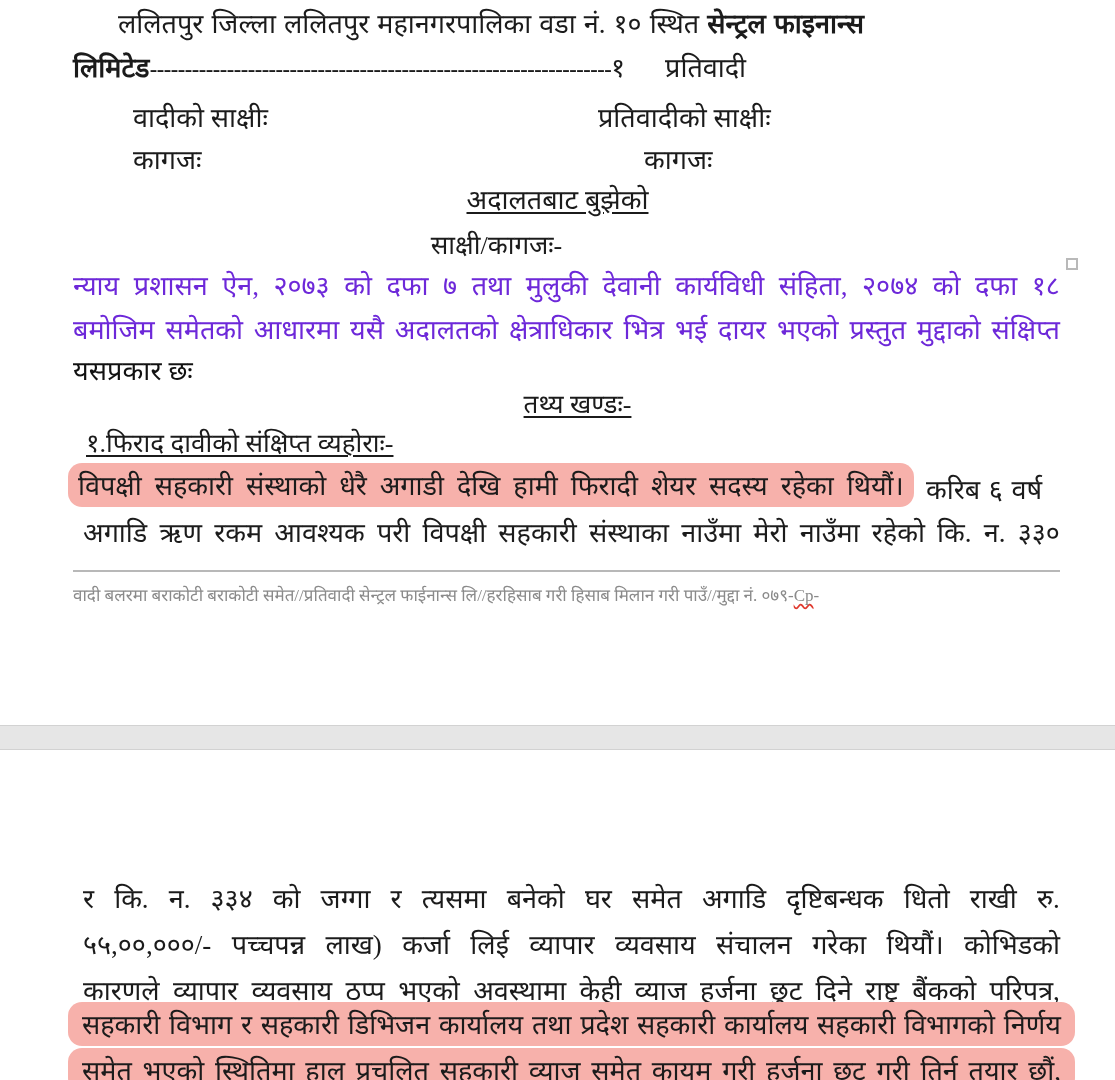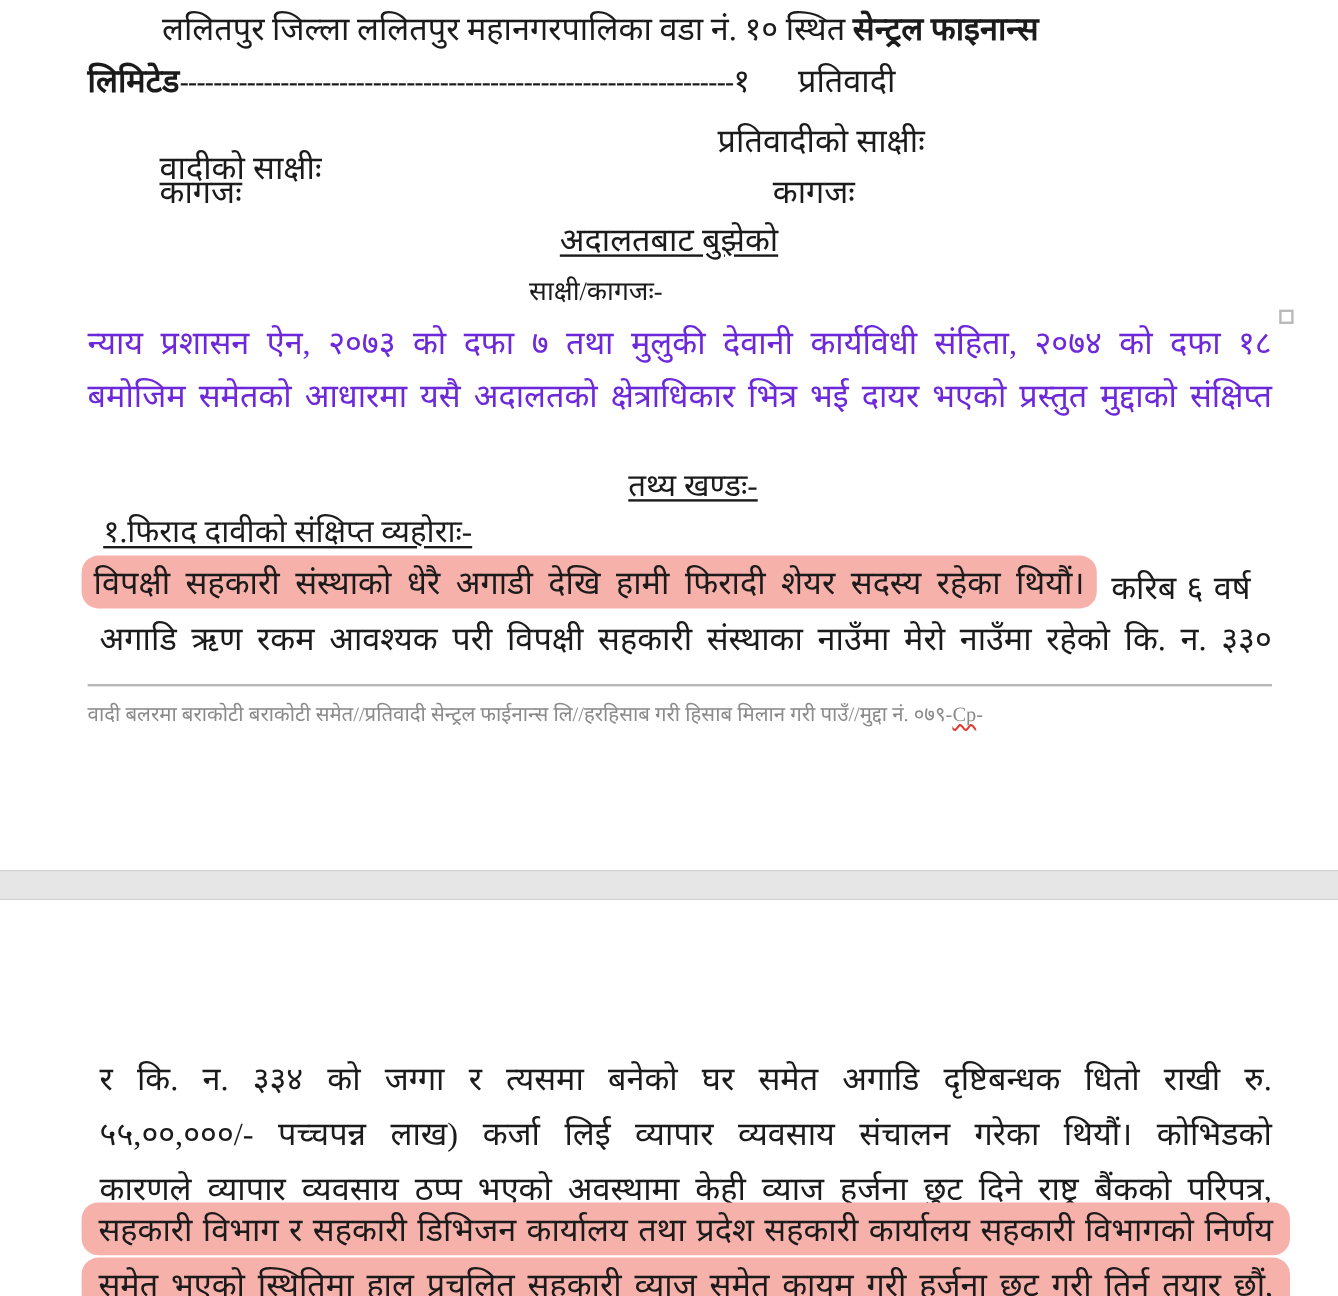--- a/index.html
+++ b/index.html
@@ -51,21 +51,21 @@
     line-height: 44px;
     color: #6d28d9;
   }
   .stretch > span { white-space: pre; }
 
   
   .line-top1 {
     position: absolute;
     left: 0; top: 4px;
     width: 989px;
-    padding: 0 55px 0 73px;
+    padding: 0 55px 0 56px;
     box-sizing: border-box;
     display: flex;
     justify-content: space-between;
     font-size: 27px;
     white-space: pre;
   }
   .line-top1 .lead { padding-left: 62px; }
 
   .line-top2 {
     position: absolute;
@@ -81,33 +81,33 @@
     font-family: "Liberation Sans", sans-serif;
     font-size: 24px;
   }
 
   .witness-row {
     position: absolute;
     left: 0; top: 98px;
     width: 1115px;
     font-size: 27px;
   }
-  .witness-row .col-a { position: absolute; left: 133px; top: 0; white-space: nowrap; margin-top: 22px; }
+  .witness-row .col-a { position: absolute; left: 133px; top: 0; white-space: nowrap; }
   .witness-row .col-b { position: absolute; left: 598px; top: 0; white-space: nowrap; }
   .paper-row { position: absolute; left: 0; top: 140px; width: 1115px; font-size: 27px; }
   .paper-row .col-a { position: absolute; left: 133px; top: 0; }
   .paper-row .col-b { position: absolute; left: 644px; top: 0; }
 
   .heading-court {
     position: absolute; left: 0; top: 180px; width: 1115px;
     text-align: center; font-size: 27px;
   }
   .heading-sakshi {
     position: absolute; left: 0; top: 226px; width: 993px;
-    text-align: center; font-size: 22px;
+    text-align: center; font-size: 26px;
   }
 
   .body-block {
     position: absolute; left: 73px; top: 264px; width: 987px;
   }
   .heading-tathya {
     position: absolute; left: 0; top: 385px; width: 1115px;
     text-align: center; font-size: 26px; padding-left: 20px;
   }
   .heading-firad {
@@ -282,20 +282,21 @@
         <span>अदालतको</span>
         <span>क्षेत्राधिकार</span>
         <span>भित्र</span>
         <span>भई</span>
         <span>दायर</span>
         <span>भएको</span>
         <span>प्रस्तुत</span>
         <span>मुद्दाको</span>
         <span>संक्षिप्त</span>
       </div>
+      <div class="doc-line">यसप्रकार छः</div>
     </div>
 
     <div class="heading-tathya">
       <span class="underline">तथ्य खण्डः-</span>
     </div>
 
     <div class="heading-firad">
       <span class="underline">१.फिराद दावीको संक्षिप्त व्यहोराः-</span>
     </div>
 

